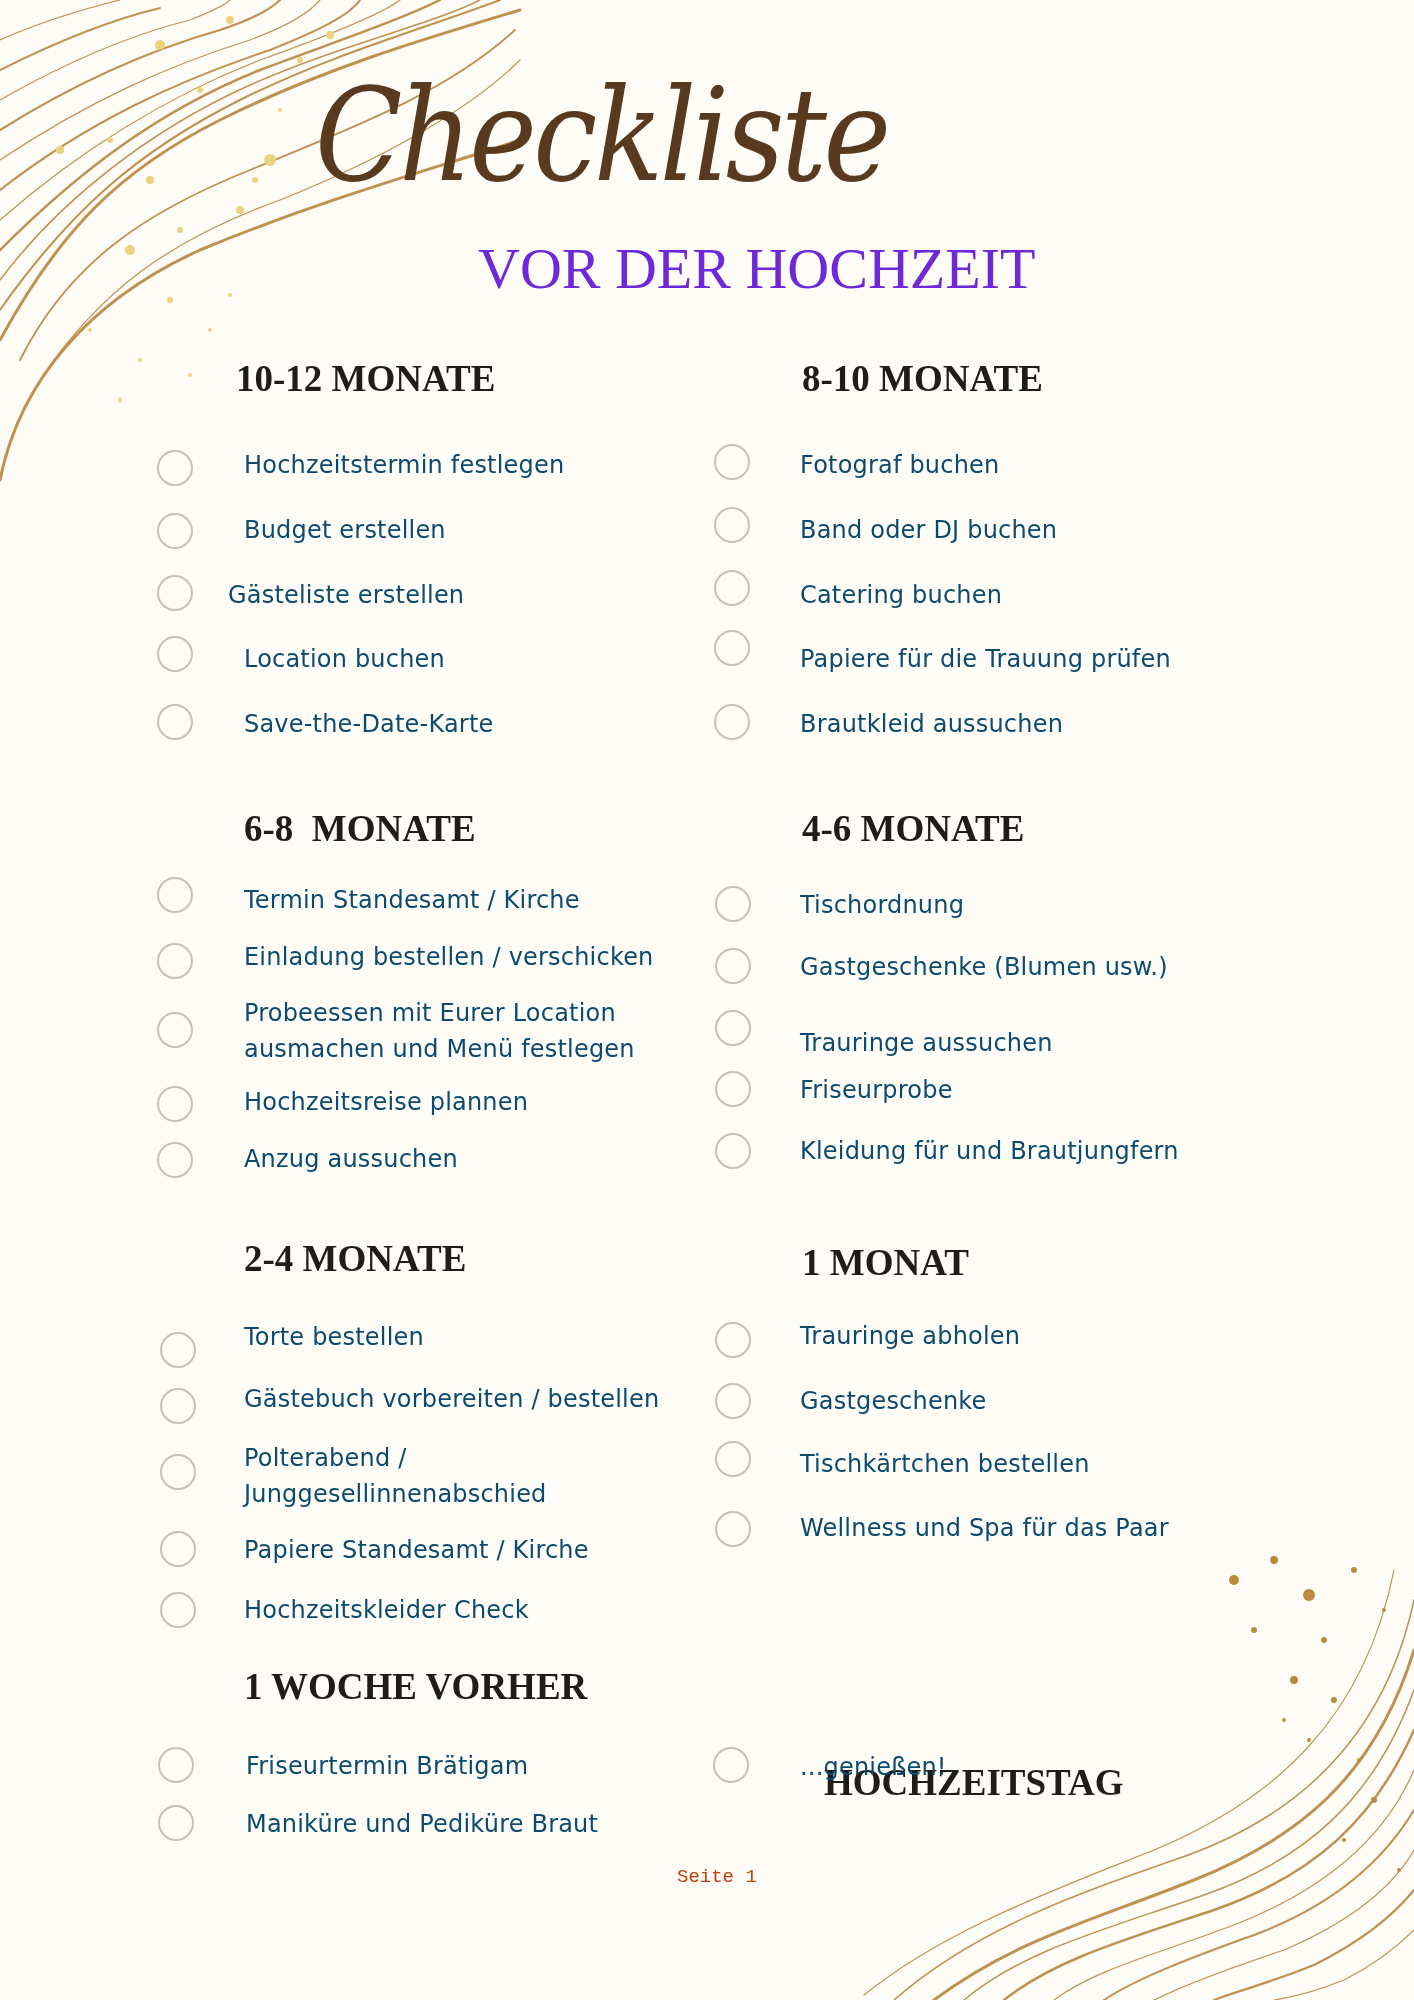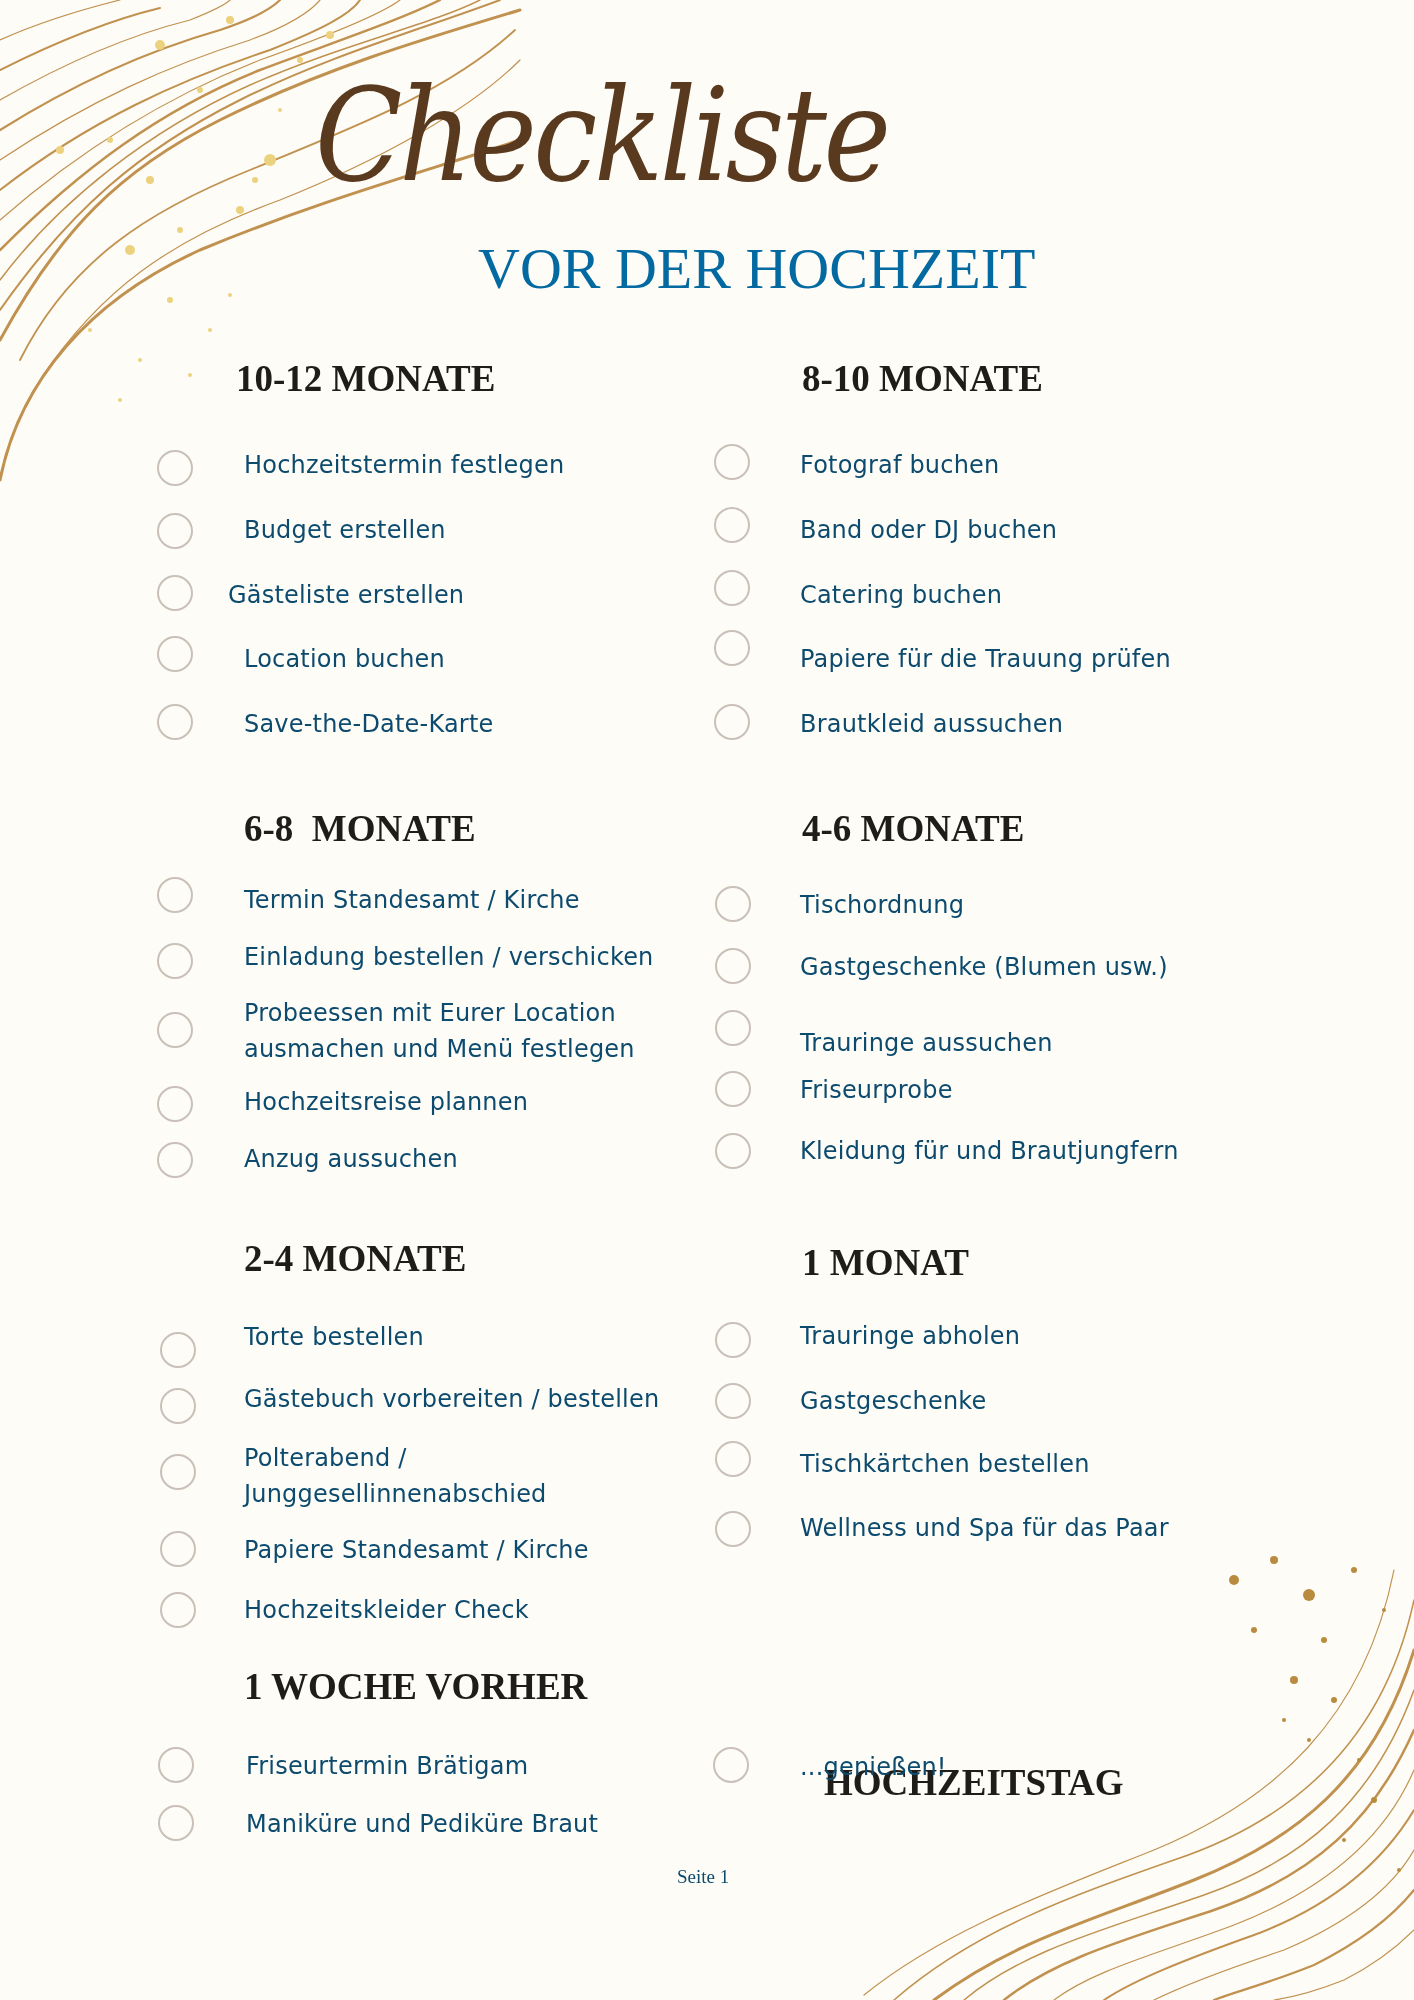--- a/index.html
+++ b/index.html
@@ -16,40 +16,40 @@
     .title-script {
       position: absolute; left: 315px; top: 70px;
       font-family: "DejaVu Serif", serif; font-style: italic;
       font-size: 130px; line-height: 1; color: #5a3a1e;
       letter-spacing: -4px; font-weight: normal;
       transform: scaleX(0.88); transform-origin: left top;
     }
     .title-sub {
       position: absolute; left: 478px; top: 240px;
       font-family: "Liberation Serif", serif; font-size: 58px; line-height: 1;
-      color: #0369a1; letter-spacing: 0px;
+      color: #6d28d9; letter-spacing: 0px;
     }
     .section-title {
       font-family: "Liberation Serif", serif; font-size: 37px;
       color: #1f1d19; line-height: 1; margin: 0; position: absolute; white-space: pre;
     }
     .item { position: absolute; display: flex; align-items: center; }
     .check {
       width: 36px; height: 36px; border-radius: 50%;
       border: 2px solid #c9c0b8; box-sizing: border-box; flex: 0 0 auto;
       background: transparent;
     }
     .label {
       position: absolute; font-size: 24px; line-height: 36px; color: #0c4a6e;
       white-space: pre; font-family: "DejaVu Sans", sans-serif; font-weight: normal;
       letter-spacing: 0.2px;
     }
     .page-number {
       position: absolute; left: 677px; top: 1866px; font-size: 19px;
-      font-family: Liberation Serif, serif; color: #0c4a6e;
+      font-family: Liberation Mono, monospace; color: #c2410c;
     }
   </style>
 </head>
 <body>
 
 <svg class="deco deco-tl" viewBox="0 0 560 500" xmlns="http://www.w3.org/2000/svg">
   <g fill="none" stroke="#c0914f" stroke-linecap="round">
     <path d="M0 340 C 60 230, 120 170, 220 120 C 320 70, 420 40, 520 10" stroke-width="3"></path>
     <path d="M0 310 C 70 210, 140 150, 240 100 C 330 55, 420 30, 500 0" stroke-width="2"></path>
     <path d="M0 280 C 60 200, 150 130, 250 85 C 340 45, 430 25, 480 0" stroke-width="1.5"></path>

